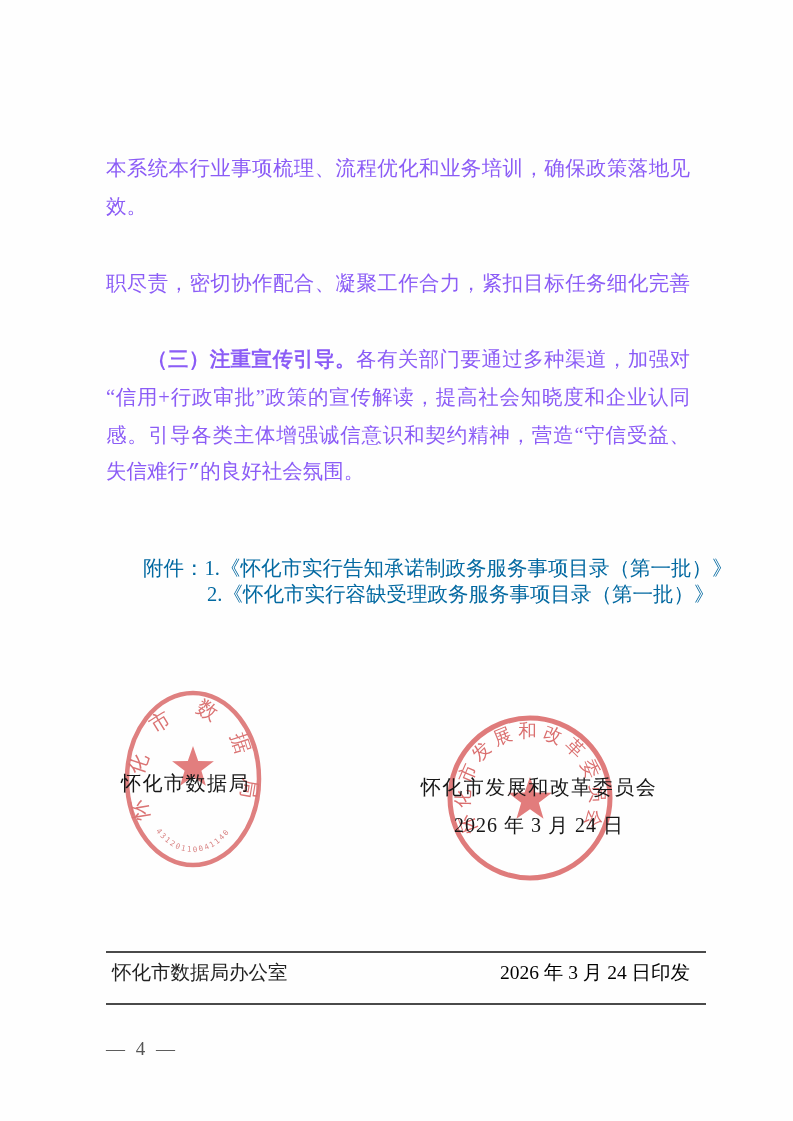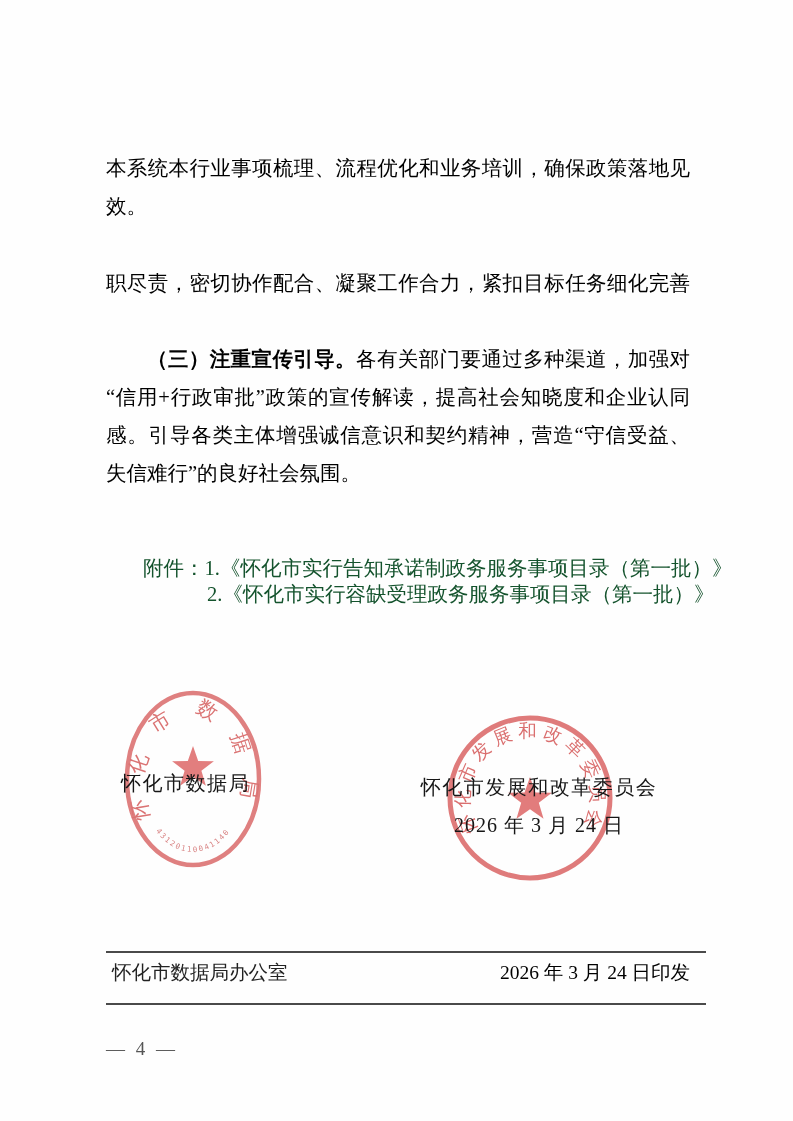--- a/index.html
+++ b/index.html
@@ -8,28 +8,28 @@
     width:793px;height:1121px;
     margin:0 auto;
     background:#fefefe;
     font-family:"Liberation Serif","DejaVu Serif",serif;
     color:#1f1f1f;
     overflow:hidden;
   }
   .bline{
     position:absolute;left:106px;width:584px;
     font-size:20.5px;line-height:30px;
-    color:#000000;
+    color:#8b5cf6;
   }
   .just{text-align:justify;text-align-last:justify;}
   .nowrap{white-space:nowrap;}
   .indent{text-indent:41px;}
   .bold{font-weight:bold;}
   .attach-line{
-    position:absolute;font-size:20.5px;line-height:30px;color:#14532d;white-space:nowrap;
+    position:absolute;font-size:20.5px;line-height:30px;color:#0369a1;white-space:nowrap;
   }
   .attach1{left:143px;top:553px;}
   .attach2{left:207px;top:579px;}
   .sig{
     position:absolute;font-size:20px;color:#161616;white-space:nowrap;z-index:3;
   }
   .sig-left{left:121px;top:770px;letter-spacing:1.5px;}
   .sig-right{left:416px;top:774px;width:246px;text-align:center;letter-spacing:1.5px;}
   .sig-date{left:416px;top:812px;width:246px;text-align:center;letter-spacing:1px;}
   .seal{position:absolute;z-index:2;}
@@ -58,21 +58,21 @@
 <body>
 
 <div class="page">
 
   <div class="bline just" style="top:153px;"><span>本系统本行业事项梳理、流程优化和业务培训，确保政策落地见</span></div>
   <div class="bline nowrap" style="top:191px;"><span>效。</span></div>
   <div class="bline just" style="top:268px;"><span>职尽责，密切协作配合、凝聚工作合力，紧扣目标任务细化完善</span></div>
   <div class="bline just indent" style="top:344px;"><span class="bold">（三）注重宣传引导。</span><span>各有关部门要通过多种渠道，加强对</span></div>
   <div class="bline just" style="top:382px;"><span>“信用+行政审批”政策的宣传解读，提高社会知晓度和企业认同</span></div>
   <div class="bline just" style="top:420px;"><span>感。引导各类主体增强诚信意识和契约精神，营造“守信受益、</span></div>
-  <div class="bline nowrap" style="top:458px;"><span>失信难行”的良好社会氛围。</span></div>
+  <div class="bline nowrap" style="top:458px;font-family:Liberation Mono, monospace;"><span>失信难行”的良好社会氛围。</span></div>
 
   <div class="attach-line attach1">附件：1.《怀化市实行告知承诺制政务服务事项目录（第一批）》</div>
   <div class="attach-line attach2">2.《怀化市实行容缺受理政务服务事项目录（第一批）》</div>
 
   <svg class="seal seal-left" width="142" height="180" viewBox="0 0 142 180">
     <g opacity="0.82">
       <ellipse cx="71" cy="89" rx="66" ry="86" fill="none" stroke="#d96565" stroke-width="4.5"></ellipse>
       <path id="sealArcL" d="M 25.1,116.4 A 49 67 0 1 1 116.9,116.4" fill="none"></path>
       <path id="sealCodeL" d="M 20.6,111.6 A 53 73 0 0 0 121.4,111.6" fill="none"></path>
       <text class="seal-arc">

